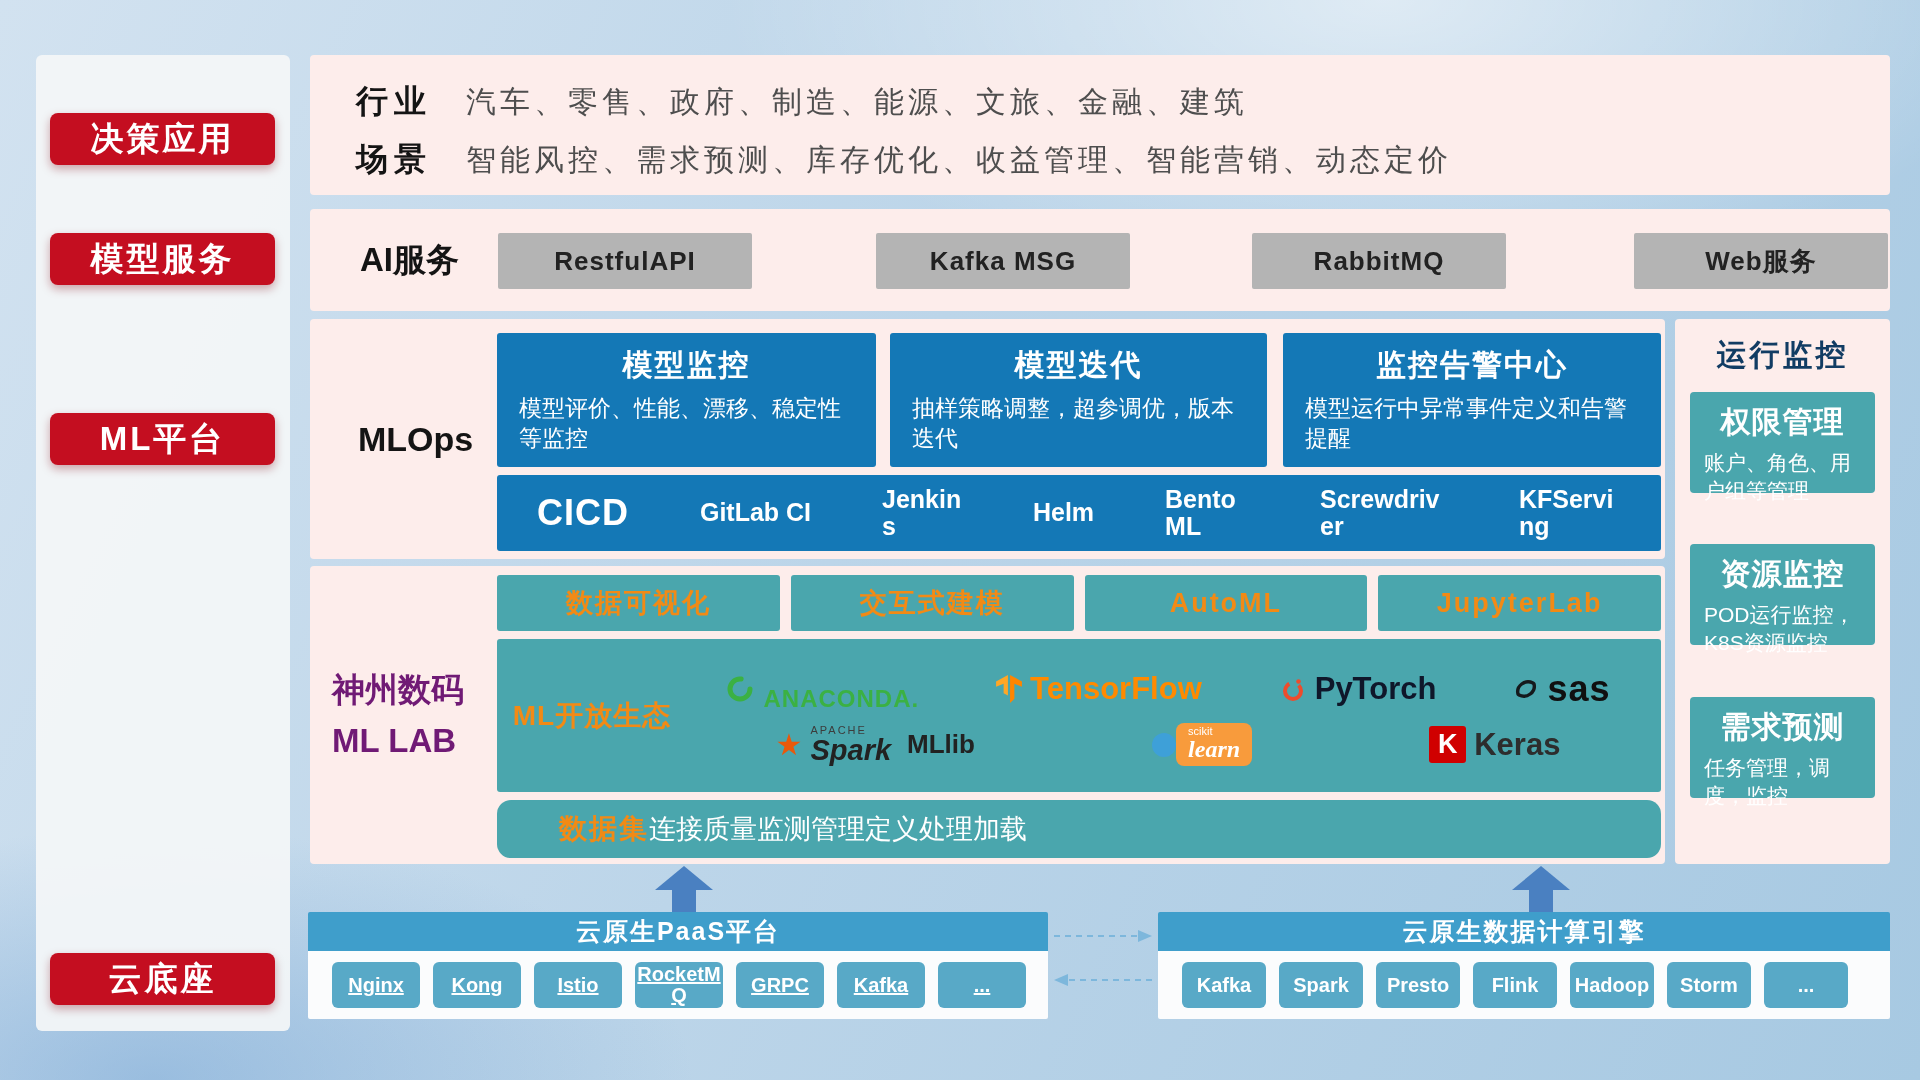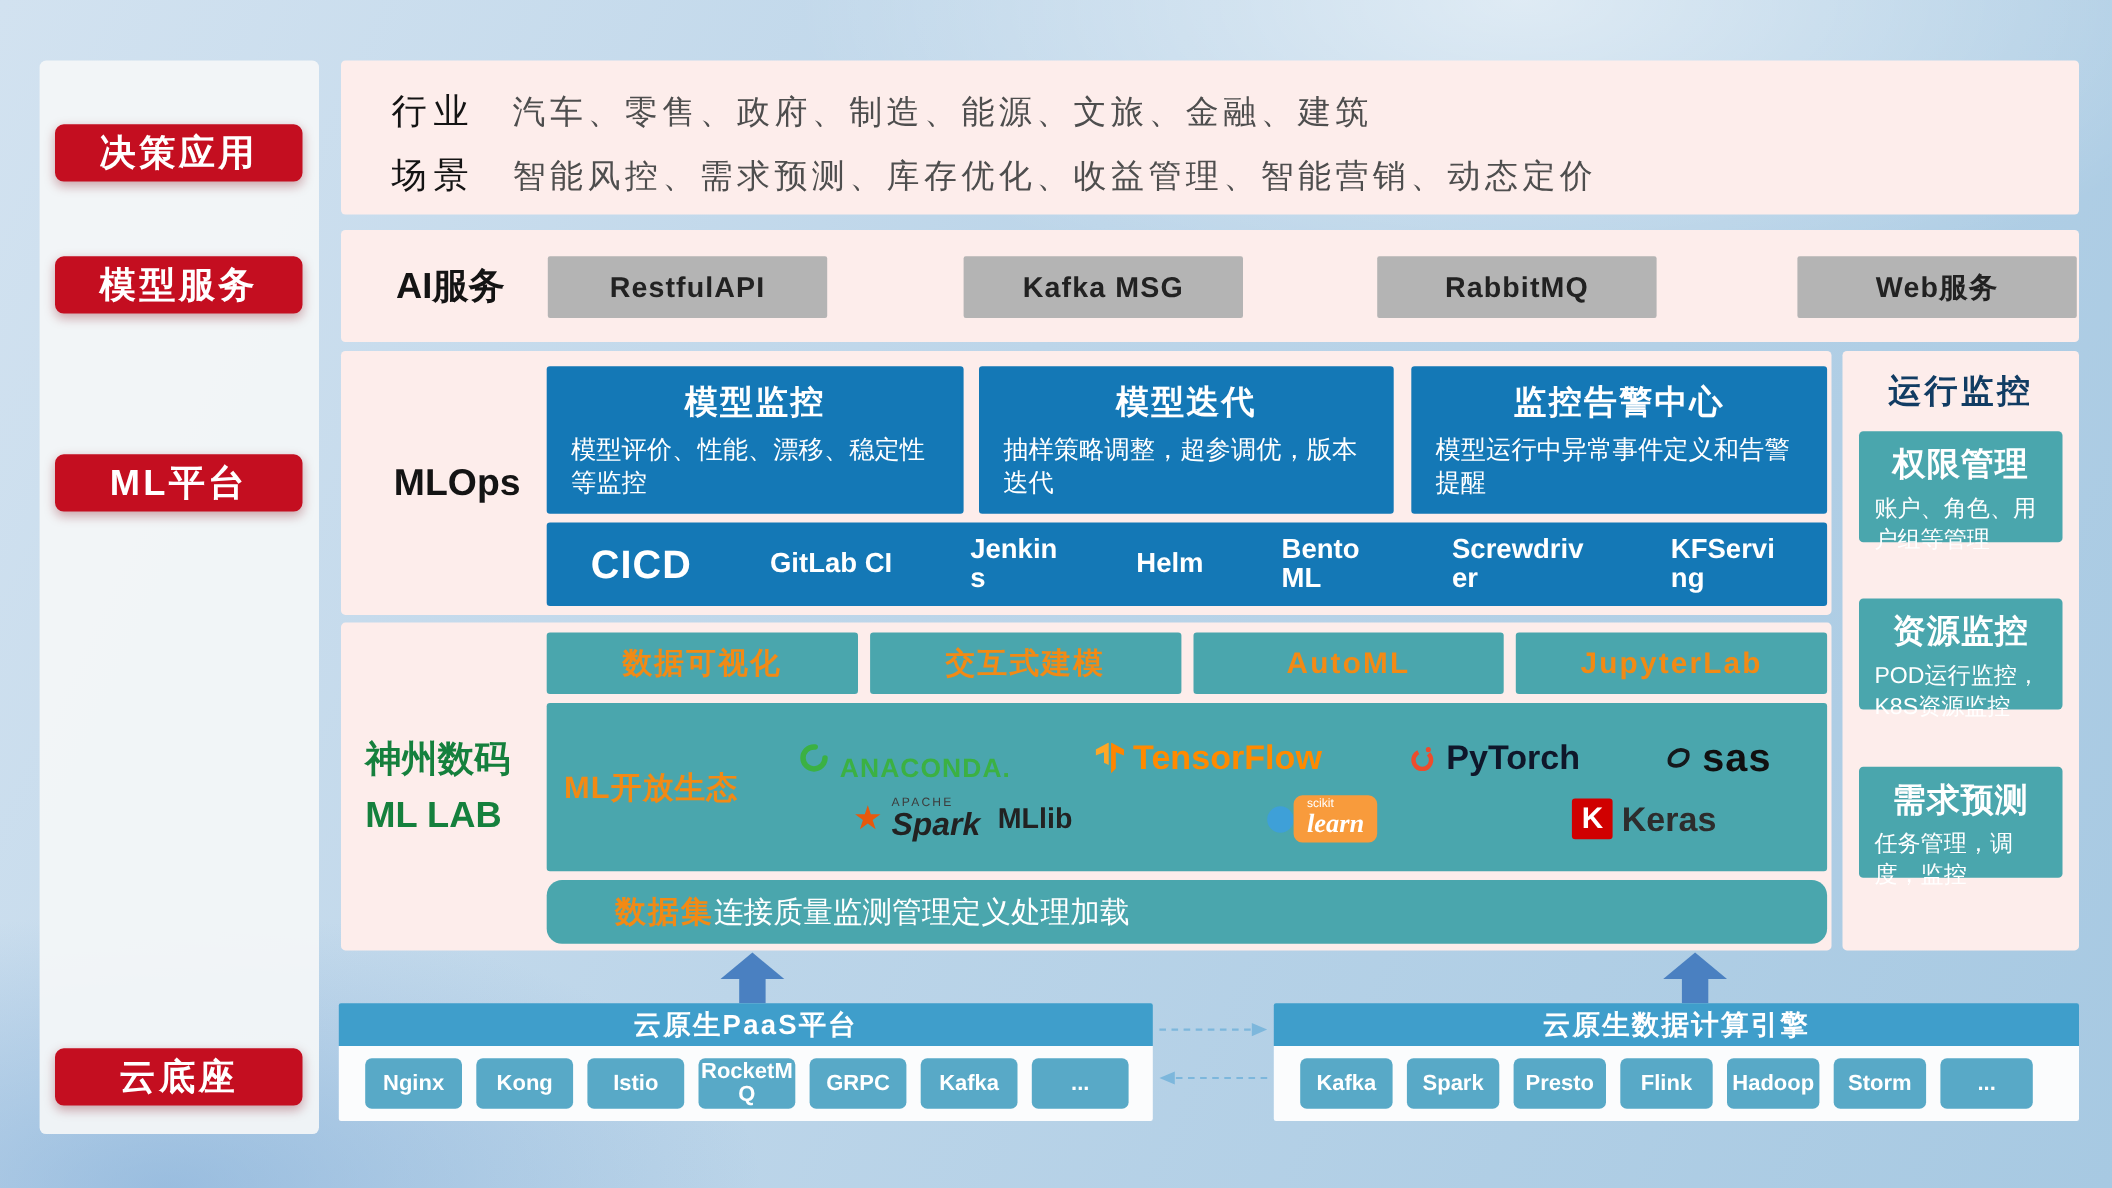--- a/index.html
+++ b/index.html
@@ -17,39 +17,39 @@
   .rail-btn { position:absolute; left:14px; width:225px; height:52px; background:#c40e20;
     border-radius:8px; color:#fff; font-size:33px; font-weight:bold; letter-spacing:3px;
     display:flex; align-items:center; justify-content:center;
     box-shadow:0 4px 10px rgba(130,10,20,.35); }
   
   .band { position:absolute; background:#fdedeb; border-radius:4px; }
   .band-label { position:absolute; top:0; height:100%; display:flex; align-items:center;
     color:#141414; font-weight:bold; }
   
   .b1row { position:absolute; left:46px; display:flex; align-items:baseline; }
-  .b1label { font-size:32px; font-weight:normal; color:#141414; letter-spacing:6px; width:110px; }
+  .b1label { font-size:32px; font-weight:bold; color:#141414; letter-spacing:6px; width:110px; }
   .b1text { font-size:30px; color:#4e4e4e; letter-spacing:4px; }
   
   .gray-btn { position:absolute; top:24px; width:254px; height:56px; background:#b4b4b4;
     border-radius:2px; color:#222; font-size:26px; font-weight:bold; display:flex;
     align-items:center; justify-content:center; letter-spacing:1px; }
   
   .blue-card { position:absolute; top:14px; height:134px; background:#1478b6; border-radius:3px; color:#fff; }
   .bc-title { text-align:center; font-size:30px; font-weight:bold; margin-top:12px; letter-spacing:2px; }
   .bc-desc { font-size:23px; line-height:1.3; margin:8px 22px 0; }
   .cicd-bar { position:absolute; left:187px; top:156px; width:1164px; height:76px; background:#1478b6;
     border-radius:3px; display:flex; align-items:center; justify-content:space-between;
     padding:0 40px; color:#fff; }
   .cicd-label { font-size:36px; font-weight:bold; letter-spacing:1px; }
   .cicd-item { font-size:25px; font-weight:600; word-break:break-all; line-height:1.1; text-align:left; }
   .nowrap { white-space:nowrap; }
   
   .mllab-label { position:absolute; left:22px; top:50%; transform:translateY(-50%);
-    font-size:33px; font-weight:bold; color:#15803d; line-height:1.55; }
+    font-size:33px; font-weight:bold; color:#701a75; line-height:1.55; }
   .tool-row { position:absolute; left:187px; top:9px; width:1164px; height:56px; display:flex; gap:11px; }
   .tool-chip { flex:1; background:#4aa6ad; border-radius:3px; display:flex; align-items:center;
     justify-content:center; color:#f28a15; font-size:27px; font-weight:bold; letter-spacing:2px; }
   .eco-box { position:absolute; left:187px; top:73px; width:1164px; height:153px; background:#4aa6ad;
     border-radius:3px; display:flex; align-items:center; }
   .eco-label { width:190px; text-align:center; color:#f28a15; font-size:28px; font-weight:bold; letter-spacing:1px; }
   .eco-body { flex:1; display:flex; flex-direction:column; gap:10px; padding-right:12px; }
   .eco-row { display:flex; align-items:center; justify-content:space-around; }
   .logo { display:flex; align-items:center; gap:8px; }
   .ana-word { color:#3bb143; font-size:24px; font-weight:bold; letter-spacing:1px;margin-top:20px; }
@@ -88,21 +88,21 @@
     border-right:29px solid transparent; border-bottom:24px solid #4a80c1; }
   .up-arrow .stem { width:24px; height:22px; background:#4a80c1; margin:0 auto; }
   .bottom-header { position:absolute; top:912px; height:39px; background:#3f9ecb; color:#fff;
     font-size:25px; font-weight:bold; letter-spacing:2px; display:flex; align-items:center;
     justify-content:center; border-radius:2px 2px 0 0; }
   .bottom-strip { position:absolute; top:951px; height:68px; background:#fbfcfd; display:flex;
     align-items:center; gap:13px; padding-left:24px; border-radius:0 0 2px 2px; }
   .chip { height:46px; background:#58a9c7; border-radius:6px; color:#fff; font-size:20px; font-weight:bold;
     display:flex; align-items:center; justify-content:center; text-align:center; line-height:1.05;
     word-break:break-all; padding:0 2px; }
-  .w88 { width:88px; } .w84 { width:84px; }
+  .w88 { width:88px;text-decoration:underline; } .w84 { width:84px; }
   .link-arrows { position:absolute; left:1052px; top:922px; }
 </style>
 </head>
 <body>
 
 <div class="stage">
 
   <div class="rail">
     <div class="rail-btn" style="top:58px">决策应用</div>
     <div class="rail-btn" style="top:178px">模型服务</div>

